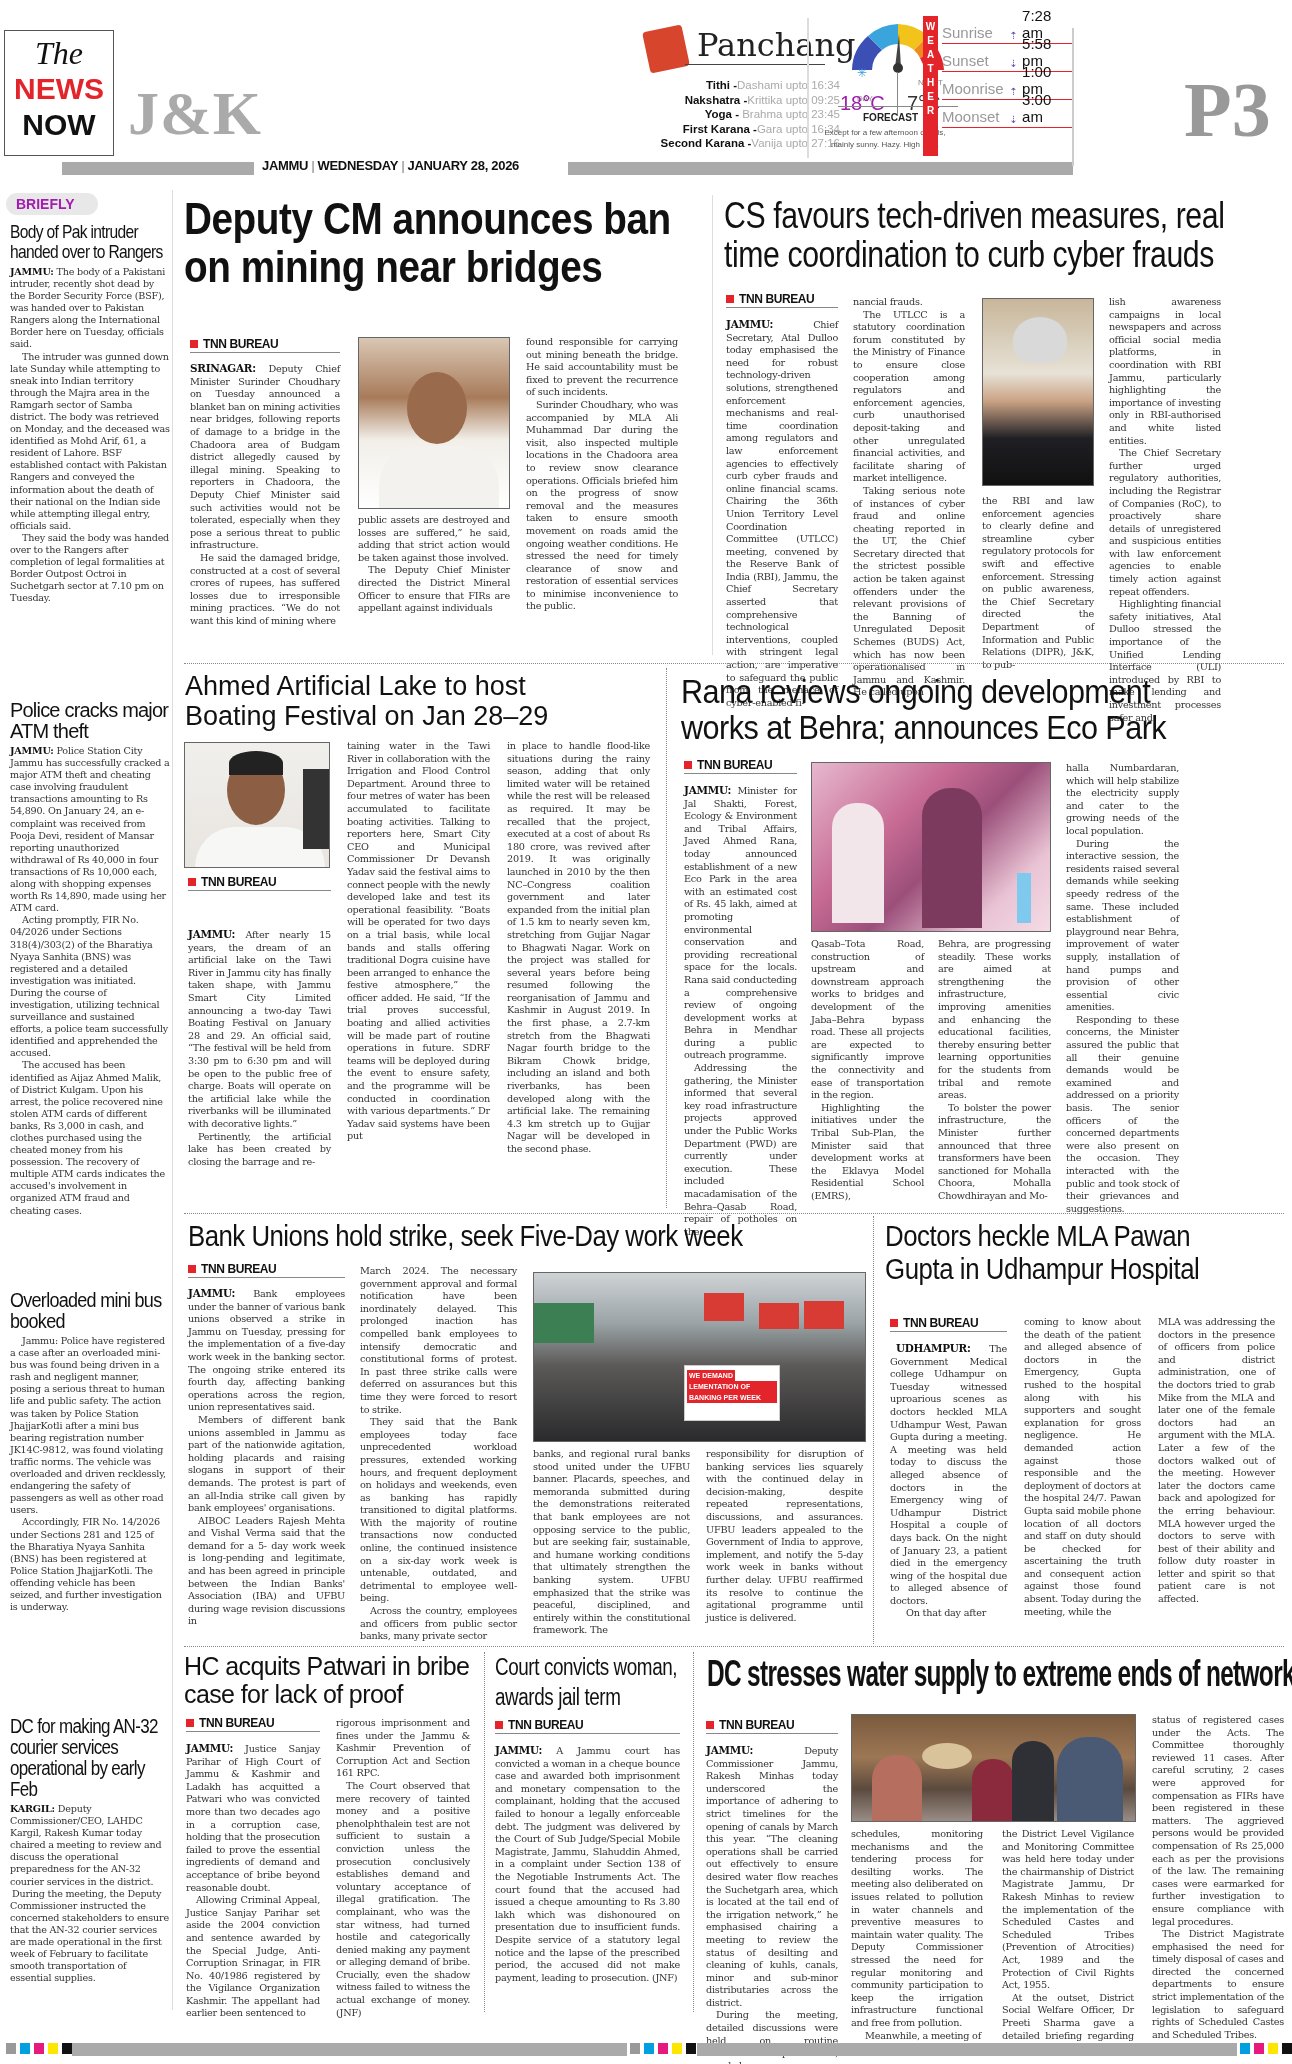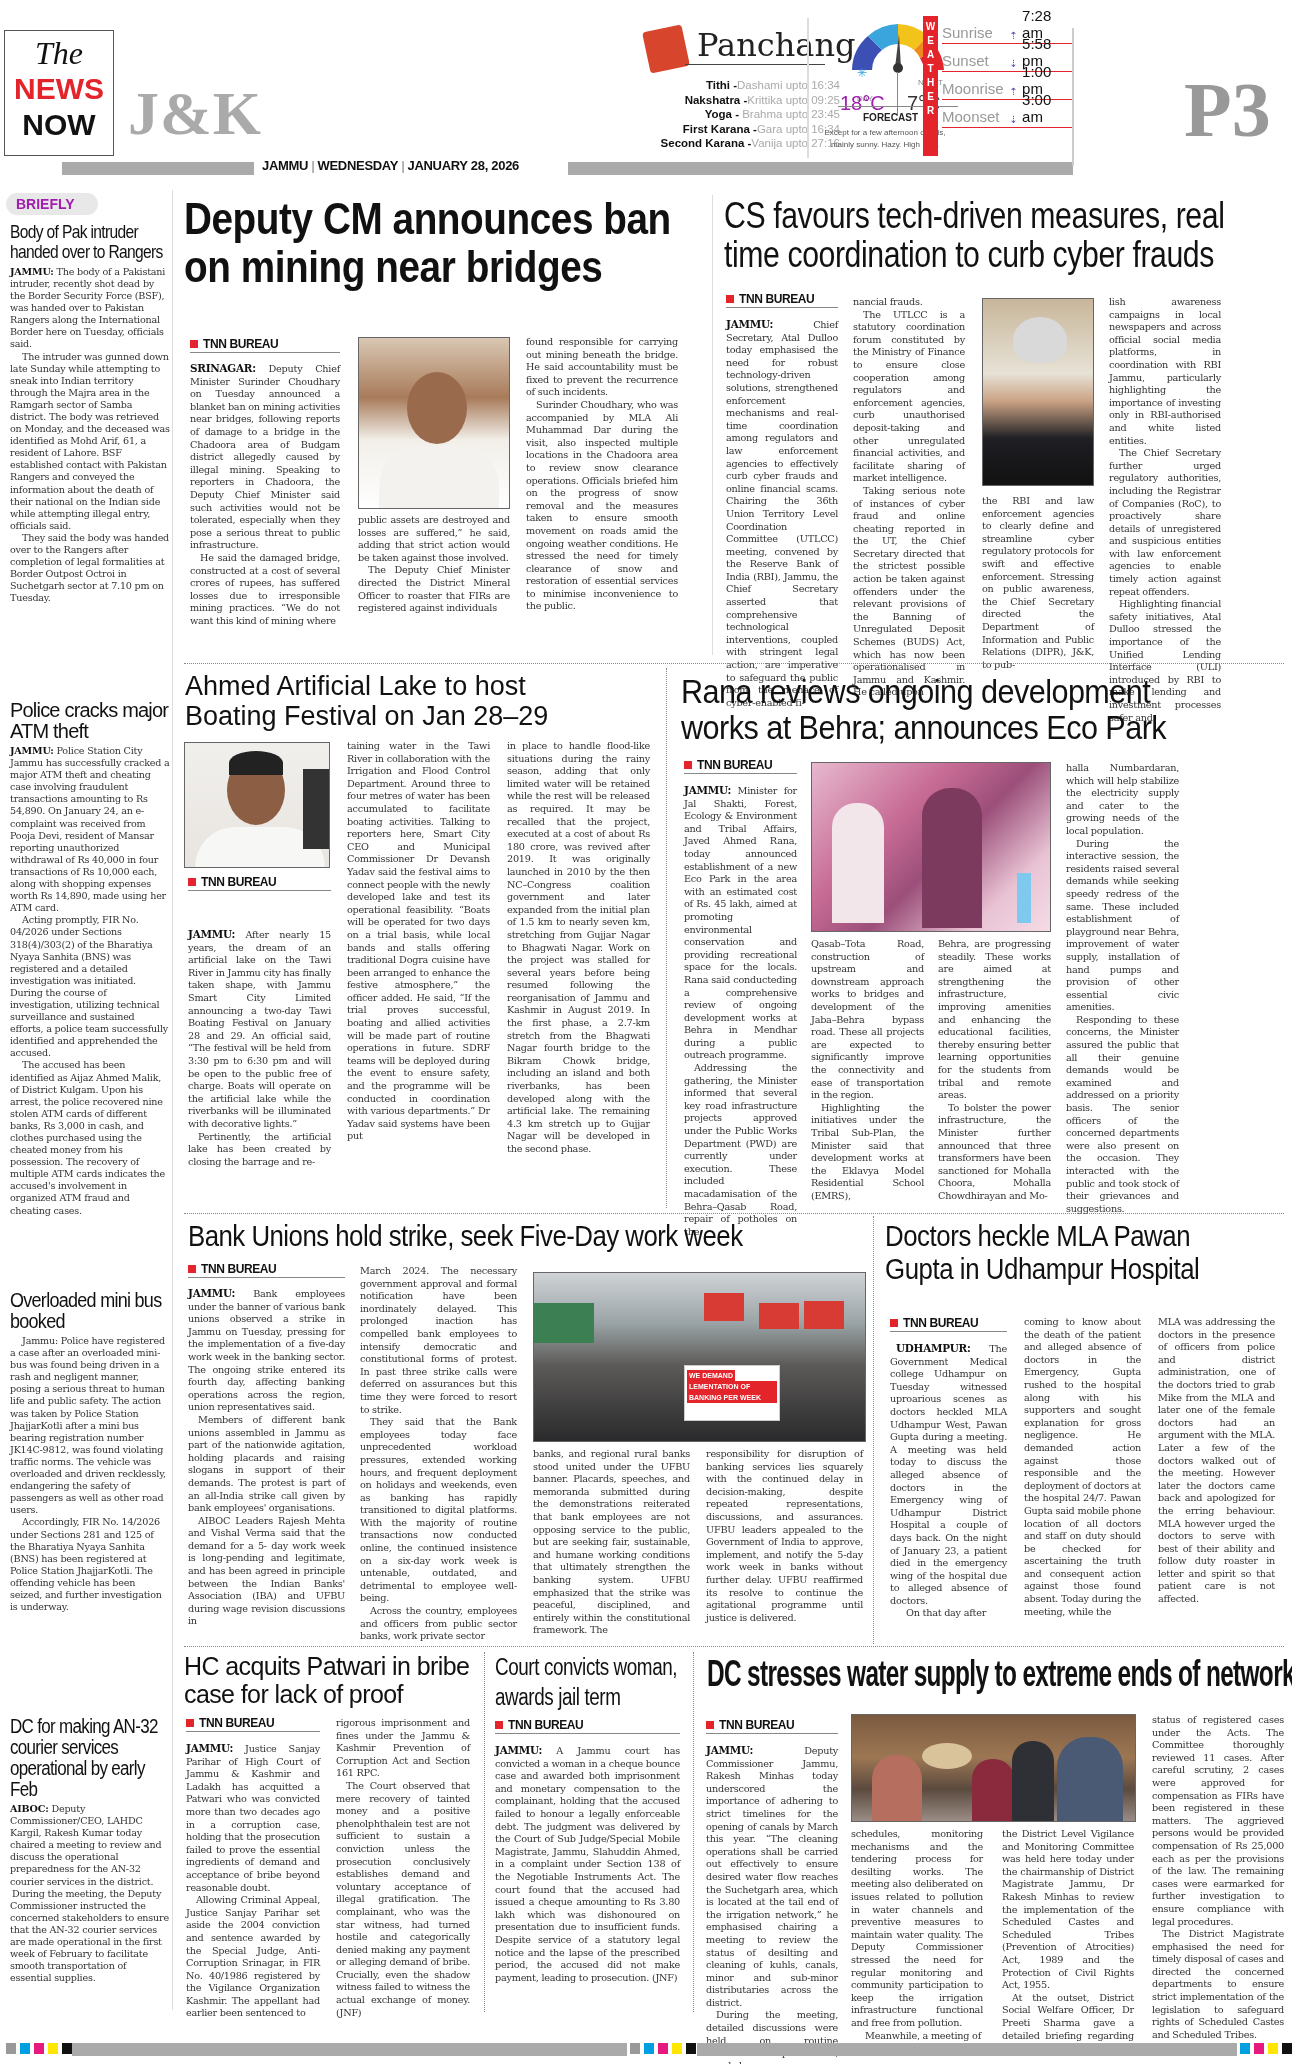--- a/index.html
+++ b/index.html
@@ -167,42 +167,42 @@
   <div class="bh" style="font-size:20px;transform:scaleX(.9);transform-origin:left;width:178px">Overloaded mini bus booked</div>
   <div class="bt" style="margin-top:3px">
     <p style="text-indent:12px">Jammu: Police have registered a case after an overloaded mini-bus was found being driven in a rash and negligent manner, posing a serious threat to human life and public safety. The action was taken by Police Station JhajjarKotli after a mini bus bearing registration number JK14C-9812, was found violating traffic norms. The vehicle was overloaded and driven recklessly, endangering the safety of passengers as well as other road users.</p>
     <p>Accordingly, FIR No. 14/2026 under Sections 281 and 125 of the Bharatiya Nyaya Sanhita (BNS) has been registered at Police Station JhajjarKotli. The offending vehicle has been seized, and further investigation is underway.</p>
   </div>
 </div>
 
 <div class="abs" style="left:10px;top:1716px;width:160px">
   <div class="bh" style="font-size:20px;transform:scaleX(.85);transform-origin:left;width:188px">DC for making AN-32 courier services operational by early Feb</div>
   <div class="bt" style="margin-top:3px">
-    <p><b>AIBOC:</b> <span>Deputy Commissioner/CEO, LAHDC Kargil, Rakesh Kumar today chaired a meeting to review and discuss the operational preparedness for the AN-32 courier services in the district.</span></p>
+    <p><b>KARGIL:</b> <span>Deputy Commissioner/CEO, LAHDC Kargil, Rakesh Kumar today chaired a meeting to review and discuss the operational preparedness for the AN-32 courier services in the district.</span></p>
     <p style="text-indent:2px">During the meeting, the Deputy Commissioner instructed the concerned stakeholders to ensure that the AN-32 courier services are made operational in the first week of February to facilitate smooth transportation of essential supplies.</p>
   </div>
 </div>
 
 <div class="abs vdots" style="left:172px;top:190px;height:1820px;border-left:1px solid #ddd"></div>
 
 <div class="abs" style="left:184px;top:195px;width:520px;height:460px">
   <div class="hl" style="font-size:44px;font-weight:bold;width:590px;white-space:normal;transform:scaleX(.88);transform-origin:left top;letter-spacing:-.5px;line-height:1.1">Deputy CM announces ban on mining near bridges</div>
 </div>
 <div class="abs by" style="left:190px;top:337px;width:150px">TNN BUREAU</div>
 <div class="col" style="left:190px;top:362px;width:150px">
   <p class="first"><b>SRINAGAR:</b> <span>Deputy Chief Minister Surinder Choudhary on Tuesday announced a blanket ban on mining activities near bridges, following reports of damage to a bridge in the Chadoora area of Budgam district allegedly caused by illegal mining. Speaking to reporters in Chadoora, the Deputy Chief Minister said such activities would not be tolerated, especially when they pose a serious threat to public infrastructure.</span></p>
   <p>He said the damaged bridge, constructed at a cost of several crores of rupees, has suffered losses due to irresponsible mining practices. “We do not want this kind of mining where</p>
 </div>
 <div class="photo" style="left:358px;top:337px;width:152px;height:172px;background:linear-gradient(180deg,#d9c7b3 0%,#a87b5a 35%,#f2efe9 60%,#fff 100%)">
   <div style="position:absolute;left:48px;top:34px;width:60px;height:72px;border-radius:50%;background:#9a6a4d"></div>
   <div style="position:absolute;left:20px;top:108px;width:120px;height:70px;border-radius:40px 40px 0 0;background:#f4f2ee"></div>
 </div>
 <div class="col" style="left:358px;top:514px;width:152px">
   <p class="first">public assets are destroyed and losses are suffered,” he said, adding that strict action would be taken against those involved.</p>
-  <p>The Deputy Chief Minister directed the District Mineral Officer to roaster that FIRs are registered against individuals</p>
+  <p>The Deputy Chief Minister directed the District Mineral Officer to ensure that FIRs are appellant against individuals</p>
 </div>
 <div class="col" style="left:526px;top:336px;width:152px">
   <p class="first">found responsible for carrying out mining beneath the bridge. He said accountability must be fixed to prevent the recurrence of such incidents.</p>
   <p>Surinder Choudhary, who was accompanied by MLA Ali Muhammad Dar during the visit, also inspected multiple locations in the Chadoora area to review snow clearance operations. Officials briefed him on the progress of snow removal and the measures taken to ensure smooth movement on roads amid the ongoing weather conditions. He stressed the need for timely clearance of snow and restoration of essential services to minimise inconvenience to the public.</p>
 </div>
 
 <div class="abs vdots" style="left:712px;top:195px;height:460px;border-left:1px solid #ddd"></div>
 
 <div class="abs hl" style="left:724px;top:197px;font-size:36px;transform:scaleX(.84);transform-origin:left top;letter-spacing:-.5px">CS favours tech-driven measures, real</div>
 <div class="abs hl" style="left:724px;top:236px;font-size:36px;transform:scaleX(.84);transform-origin:left top;letter-spacing:-.5px">time coordination to curb cyber frauds</div>
@@ -282,21 +282,21 @@
 <div class="abs hl" style="left:188px;top:1220px;font-size:30px;transform:scaleX(.86);transform-origin:left top;letter-spacing:-.6px">Bank Unions hold strike,  seek Five-Day work week</div>
 <div class="abs by" style="left:188px;top:1262px;width:157px">TNN BUREAU</div>
 <div class="col" style="left:188px;top:1287px;width:157px">
   <p class="first"><b>JAMMU:</b> <span>Bank employees under the banner of various bank unions observed a strike in Jammu on Tuesday, pressing for the implementation of a five-day work week in the banking sector. The ongoing strike entered its fourth day, affecting banking operations across the region, union representatives said.</span></p>
   <p>Members of different bank unions assembled in Jammu as part of the nationwide agitation, holding placards and raising slogans in support of their demands. The protest is part of an all-India strike call given by bank employees' organisations.</p>
   <p>AIBOC Leaders Rajesh Mehta and Vishal Verma said that the demand for a 5- day work week is long-pending and legitimate, and has been agreed in principle between the Indian Banks' Association (IBA) and UFBU during wage revision discussions in</p>
 </div>
 <div class="col" style="left:360px;top:1265px;width:157px">
   <p class="first">March 2024. The necessary government approval and formal notification have been inordinately delayed. This prolonged inaction has compelled bank employees to intensify democratic and constitutional forms of protest. In past three strike calls were deferred on assurances but this time they were forced to resort to strike.</p>
   <p>They said that the Bank employees today face unprecedented workload pressures, extended working hours, and frequent deployment on holidays and weekends, even as banking has rapidly transitioned to digital platforms. With the majority of routine transactions now conducted online, the continued insistence on a six-day work week is untenable, outdated, and detrimental to employee well-being.</p>
-  <p>Across the country, employees and officers from public sector banks, work private sector</p>
+  <p>Across the country, employees and officers from public sector banks, many private sector</p>
 </div>
 <div class="photo" style="left:533px;top:1272px;width:333px;height:170px;background:linear-gradient(180deg,#cfd3d6 0%,#9aa3a6 30%,#5c5a58 55%,#2a2a2c 100%)">
   <div style="position:absolute;left:0;top:30px;width:60px;height:40px;background:#3b7f52"></div>
   <div style="position:absolute;left:170px;top:20px;width:40px;height:28px;background:#d83a34"></div>
   <div style="position:absolute;left:225px;top:30px;width:40px;height:26px;background:#d83a34"></div>
   <div style="position:absolute;left:270px;top:28px;width:40px;height:28px;background:#d83a34"></div>
   <div style="position:absolute;left:150px;top:92px;width:96px;height:56px;background:#fff;border:1px solid #ccc;font-family:'Liberation Sans',sans-serif;font-weight:bold;font-size:7px;line-height:11px;padding:4px 2px;color:#fff">
     <div style="background:#e3242b;display:inline-block;padding:0 2px">WE DEMAND</div>
     <div style="background:#e3242b;padding:0 2px">LEMENTATION OF</div>
     <div style="background:#e3242b;padding:0 2px">BANKING PER WEEK</div>

